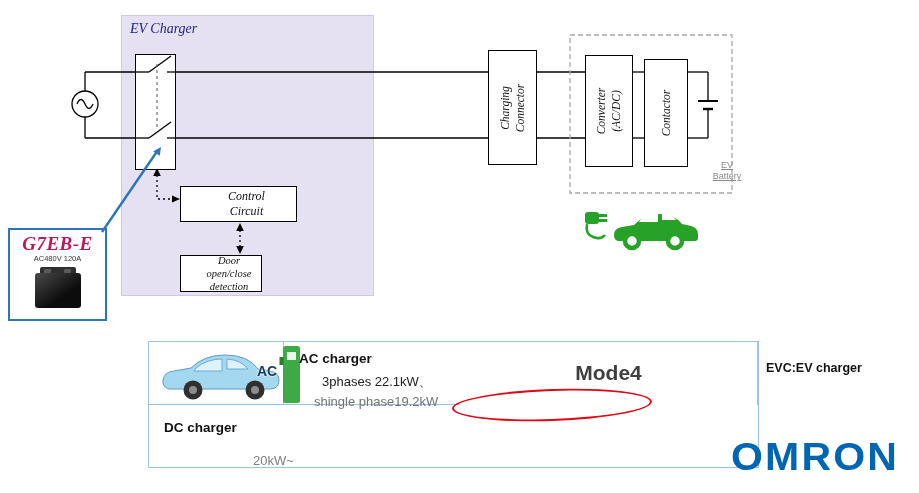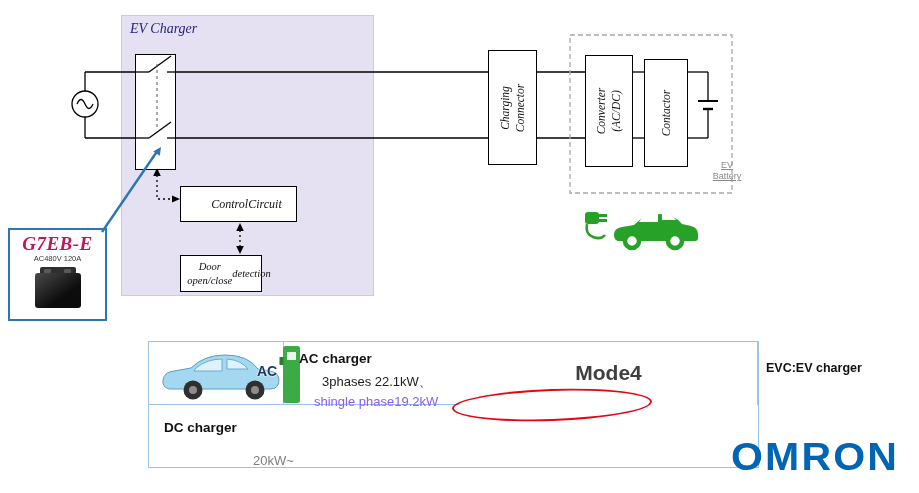--- a/index.html
+++ b/index.html
@@ -9,21 +9,21 @@
   .z1 { z-index:1; } .z3 { z-index:3; }
 
   .purple-region { position:absolute; left:121px; top:15px; width:253px; height:281px;
                    background:#e5e0f2; border:1px solid #cfc6e8; box-sizing:border-box; z-index:0; }
   .ev-title { position:absolute; left:8px; top:5px; font-family:"Liberation Serif",serif;
               font-style:italic; font-weight:normal; font-size:14px; color:#23237f; }
 
   .box { position:absolute; background:#fff; border:1.2px solid #000; box-sizing:border-box; z-index:2; }
   .script-text { font-family:"Liberation Serif",serif; font-style:italic; color:#111; }
 
-  .hcenter { display:flex; flex-direction:row; align-items:center; justify-content:center;
+  .hcenter { display:flex; flex-direction:column; align-items:center; justify-content:center;
              text-align:center; font-size:12px; line-height:1.25;padding-left:16px; }
 
   .vtext { position:absolute; top:50%; left:50%; transform:translate(-50%,-50%) rotate(-90deg);
            text-align:center; font-size:11.5px; line-height:1.3; white-space:nowrap; }
   .vtext span { display:block; }
 
   .ev-battery-label { position:absolute; left:704px; top:160px; width:46px; text-align:center;
                       font-size:9px; line-height:1.25; color:#8a8a8a; z-index:2;text-decoration:underline; }
 
   .g7eb { position:absolute; left:8px; top:228px; width:99px; height:93px; background:#fff;
@@ -42,21 +42,21 @@
                  grid-template-columns:135px 176px 1fr; grid-template-rows:1fr 1fr; z-index:2; }
   .cell { position:relative; border-right:1px solid #9cc3e5; border-bottom:1px solid #9cc3e5; }
   .cell.last-col { border-right:none; } .cell.last-row { border-bottom:none; }
   .mode-cell { display:flex; align-items:center; justify-content:center;
                font-size:21px; font-weight:bold; color:#3f3f3f; }
   .img-cell svg { position:absolute; left:2px; top:1px; }
   .plug-label { position:absolute; left:108px; top:21px; font-size:14px; font-weight:bold;
                 color:#1a3a5c; text-shadow:0 0 2px #fff, 0 0 2px #fff; z-index:3; }
   .desc-title { position:absolute; left:15px; top:9px; font-size:13.5px; font-weight:bold; color:#111; }
   .desc-l1 { position:absolute; left:38px; top:31px; font-size:13px; color:#222; }
-  .desc-l2 { position:absolute; left:30px; top:52px; font-size:13px; color:#8b5cf6; z-index:3; }
+  .desc-l2 { position:absolute; left:30px; top:52px; font-size:13px; color:#737373; z-index:3; }
   .desc2-title { position:absolute; left:15px; top:15px; font-size:13.5px; font-weight:bold; color:#111; }
   .desc2-val { position:absolute; left:104px; top:16px; font-size:13px; color:#7f7f7f;margin-top:32px; }
 
   .red-oval { position:absolute; left:452px; top:389px; width:196px; height:28px;
               border:2.6px solid #e30613; border-radius:50%; transform:rotate(-2deg);
               z-index:6; background:transparent; }
 
   .evc-note { position:absolute; left:766px; top:361px; font-size:12.5px; font-weight:bold; color:#111; z-index:2; }
   .omron-logo { position:absolute; left:731px; top:436px; font-size:38px; font-weight:bold;
                 color:#0066b3; letter-spacing:2px; transform:scaleX(1.08); transform-origin:left center;

